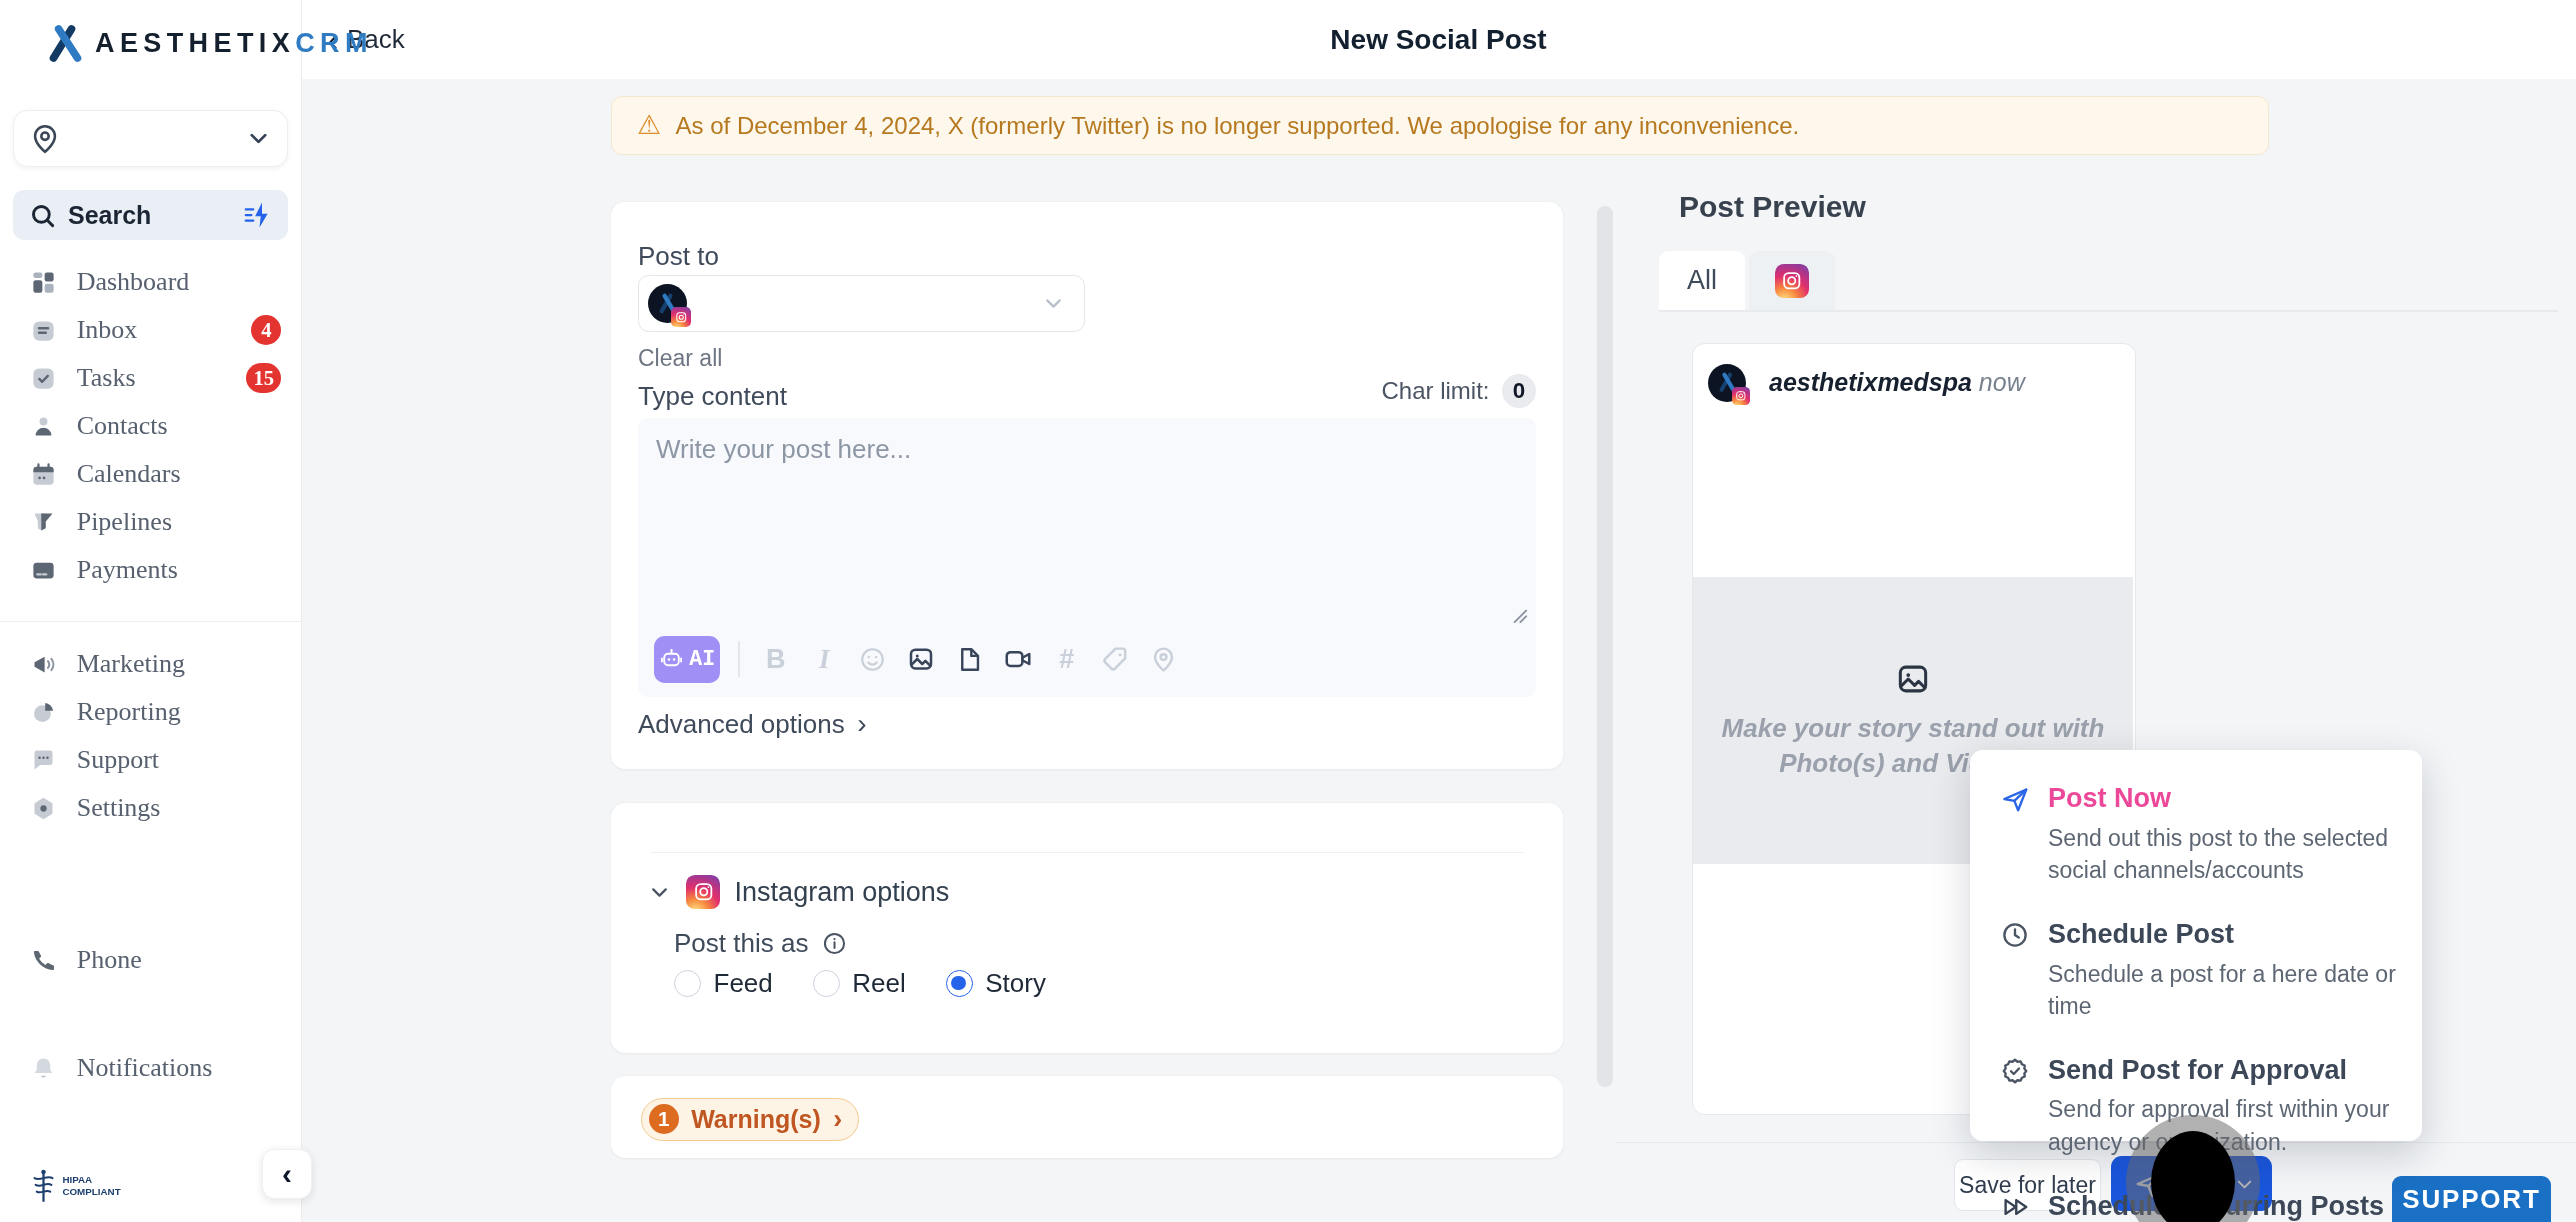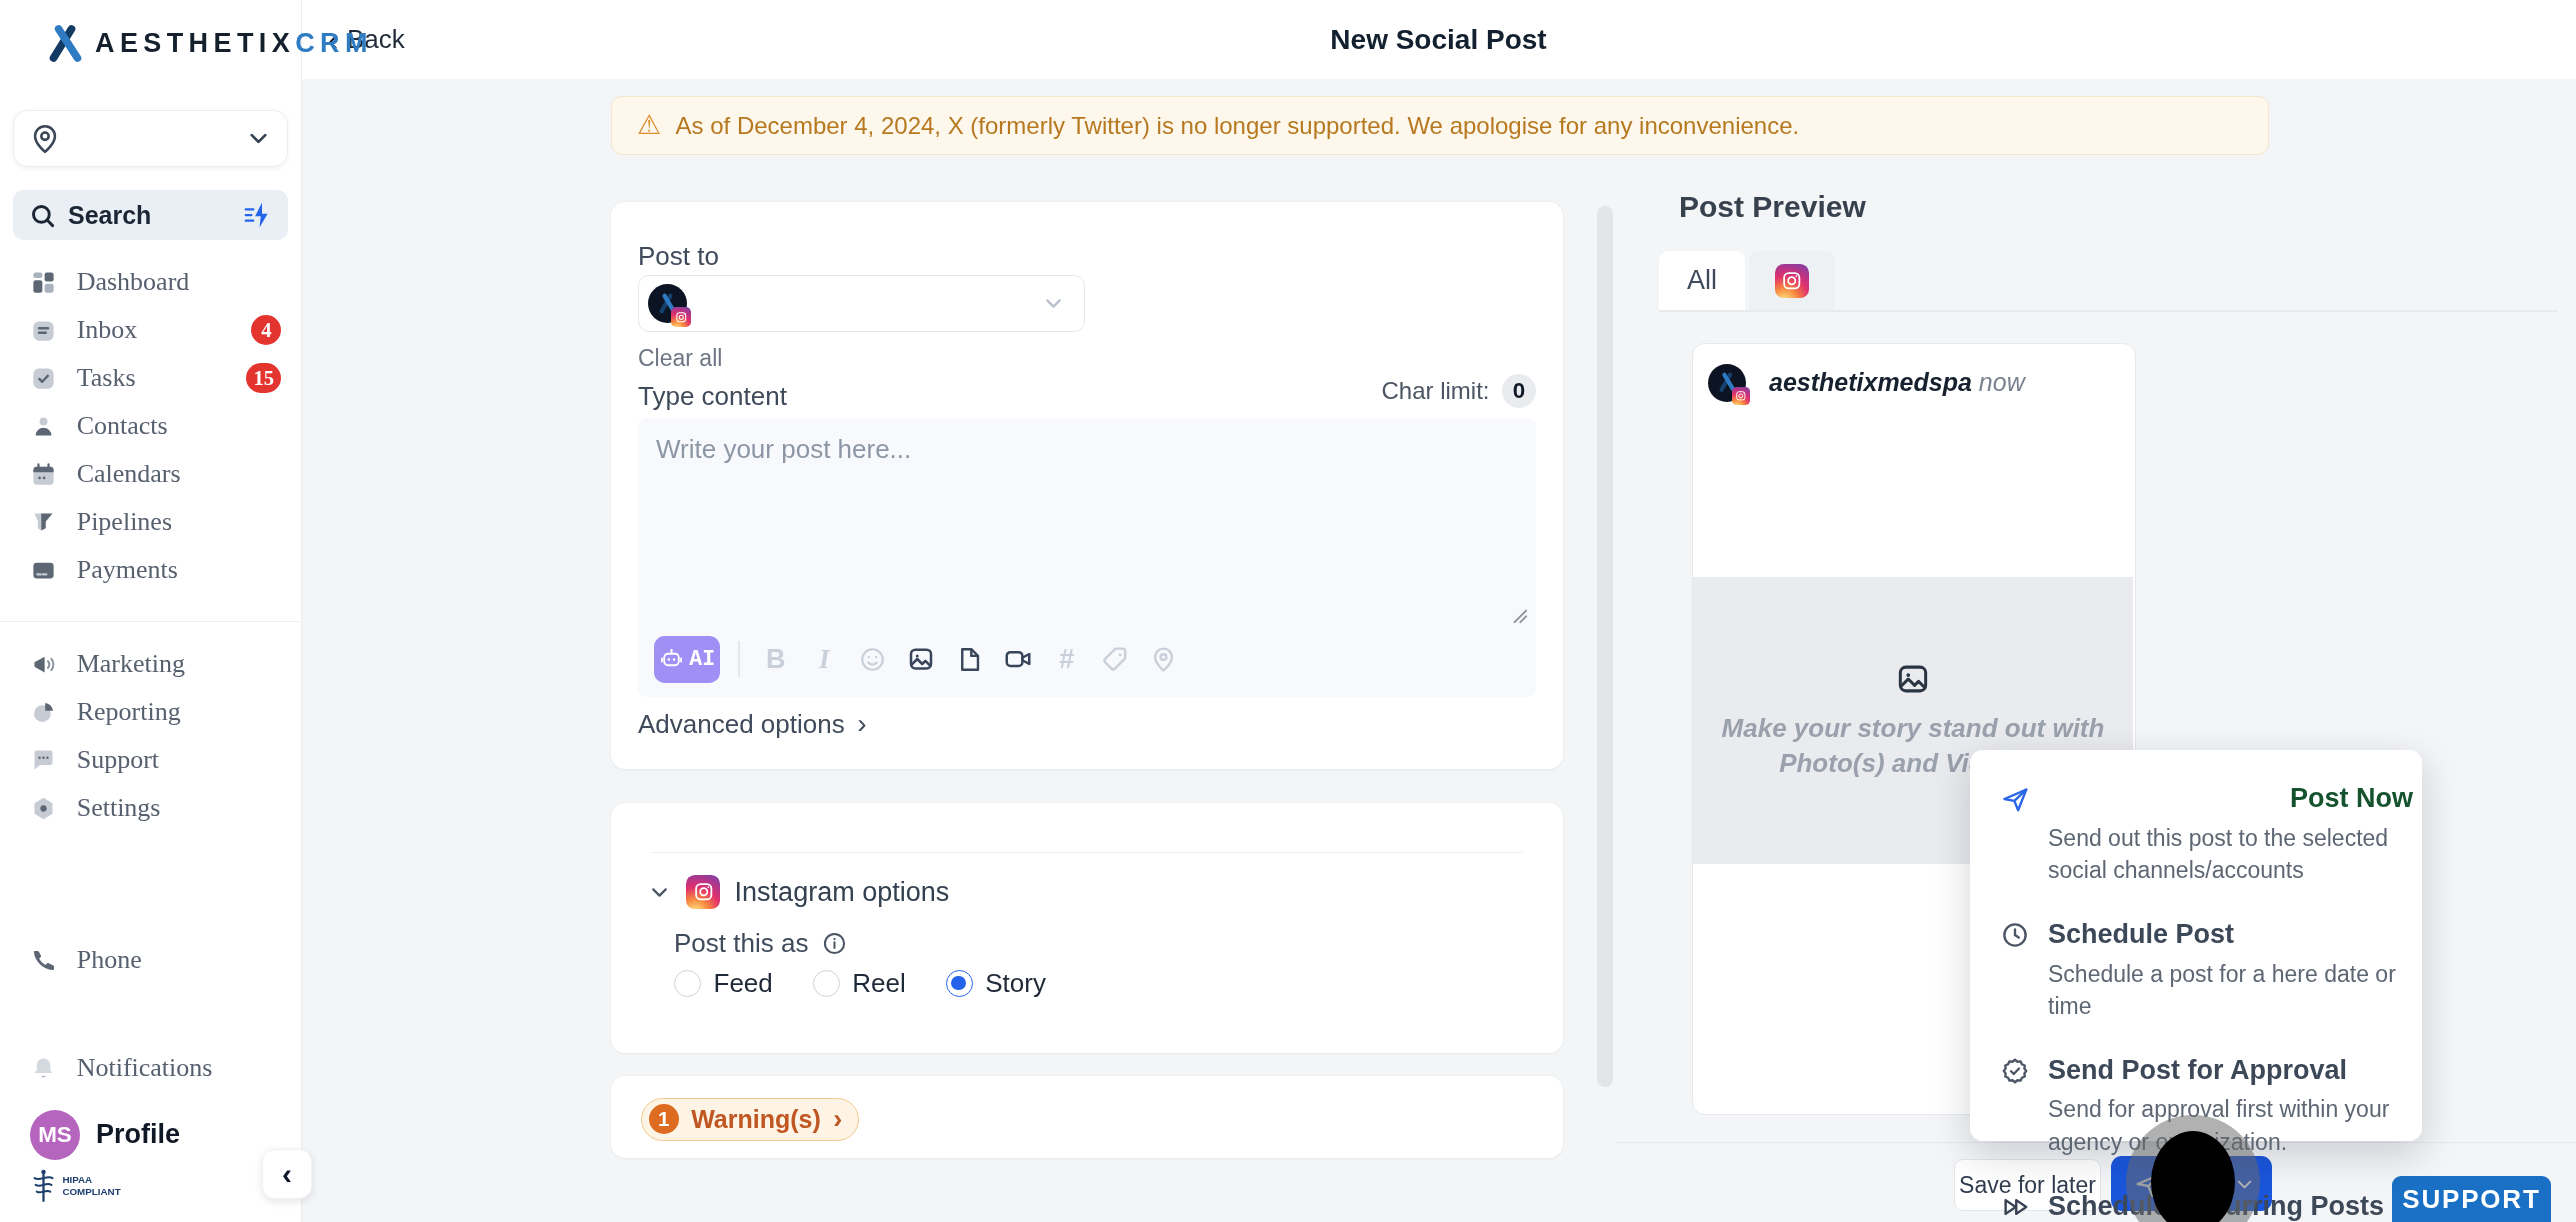--- a/index.html
+++ b/index.html
@@ -120,21 +120,21 @@
   .ig-badge{position:absolute;right:-3.6px;bottom:-3.6px;}
 
   
   .ig{background:radial-gradient(circle at 28% 110%, #fdd173 8%, #f7873f 30%, #e1306c 56%, #b13589 76%, #7045af 100%);border-radius:26%;display:flex;align-items:center;justify-content:center;}
 
   
   .popup{position:absolute;left:1970px;top:750px;width:452px;height:391px;background:#fff;border-radius:12.5px;box-shadow:0 12.5px 39px rgba(15,23,42,.18);z-index:40;padding:32px 30px;box-sizing:border-box;display:flex;flex-direction:column;gap:32px;}
   .pm-item{display:flex;align-items:flex-start;gap:18px;cursor:pointer;}
   .pm-icon{margin-top:1.8px;flex:0 0 auto;}
   .pm-label{font-size:27px;font-weight:600;color:#3c4758;line-height:1.2;}
-  .pm-item.primary .pm-label{color:#14532d;text-align:right;}
+  .pm-item.primary .pm-label{color:#ec4899;}
   .pm-desc{margin-top:7.2px;font-size:23px;color:#5d6673;line-height:1.4;width:365px;}
 
   
   .footline{position:absolute;left:1615px;top:1142px;width:961px;height:0.9px;background:#e6e8eb;z-index:3;}
   .save-btn{position:absolute;left:1954px;top:1159px;width:145px;height:50px;background:#fff;border:0.9px solid #e2e5ea;border-radius:9px;display:flex;align-items:center;justify-content:center;font-size:23px;font-weight:500;color:#313d4f;z-index:30;cursor:pointer;}
   .post-btn{position:absolute;left:2111px;top:1156px;width:161px;height:55px;background:#1a56db;border-radius:10.7px;z-index:30;cursor:pointer;}
   .post-btn .send-ic{position:absolute;left:21.5px;top:11.6px;}
   .post-btn .chev-ic{position:absolute;right:16px;top:17px;}
   .support-btn{position:absolute;left:2392px;top:1176px;width:159px;height:47px;background:#1a70c4;border-radius:9px 9px 0 0;display:flex;align-items:center;justify-content:center;color:#fff;font-size:26px;font-weight:700;letter-spacing:1.8px;z-index:30;cursor:pointer;}
 
@@ -321,24 +321,20 @@
         <span>
           <svg width="27" height="27" viewBox="0 0 24 24">
               <path d="M12 3a6 6 0 0 1 6 6v4.2l1.8 2.8H4.2L6 13.2V9a6 6 0 0 1 6-6z" fill="#d4d9df"></path>
               <path d="M9.8 18.5a2.3 2.3 0 0 0 4.4 0z" fill="#b9c0c9"></path>
             </svg>
         </span>
         <span class="mlabel">Notifications</span>
       </div>
     </div>
 
-    <div class="profile-row">
-      <span class="avatar-ms">MS</span>
-      <span class="profile-label">Profile</span>
-    </div>
 
     <div class="hipaa">
       <span>
         <svg width="27" height="36" viewBox="0 0 24 32">
             <path d="M12 5v25" stroke="#1d3f6e" stroke-width="2"></path>
             <circle cx="12" cy="3.5" r="2" fill="#1d3f6e"></circle>
             <path d="M4 9c5 3 11-3 16 0M5 15c5 3 9-3 14 0M6 21c4 2.5 8-2.5 12 0" stroke="#1d3f6e" stroke-width="1.8" fill="none" stroke-linecap="round"></path>
           </svg>
       </span>
       <span class="hipaa-txt">

